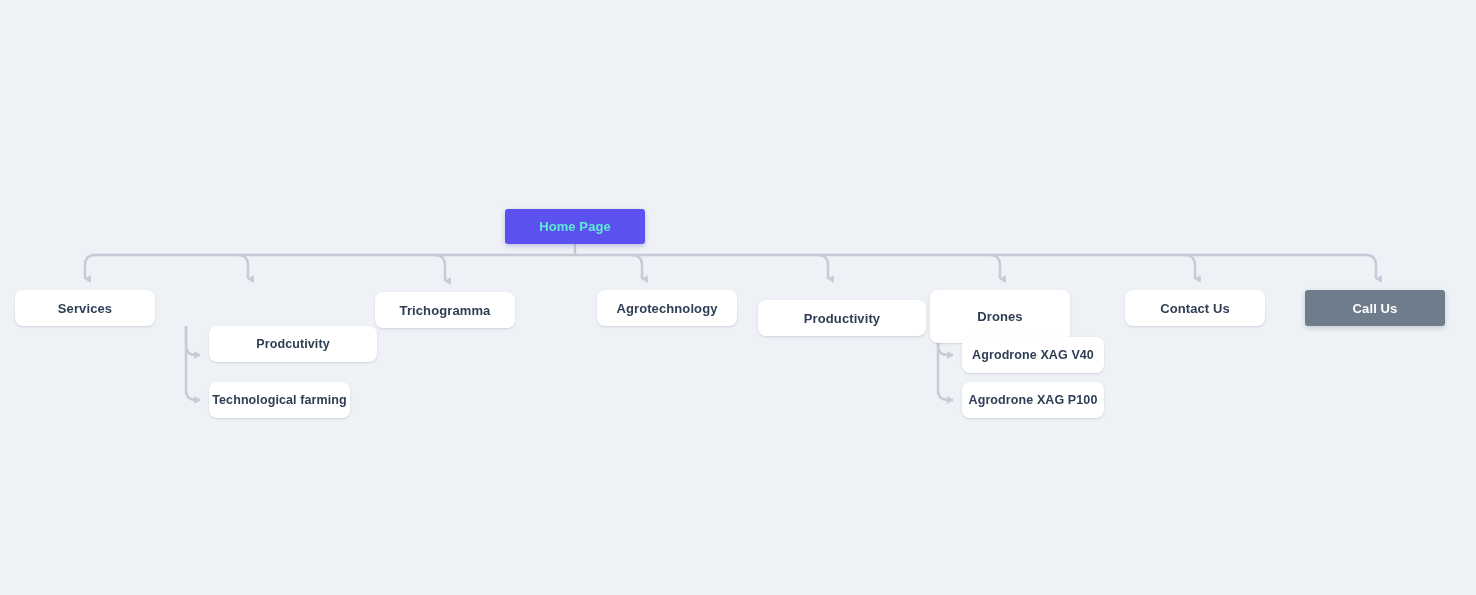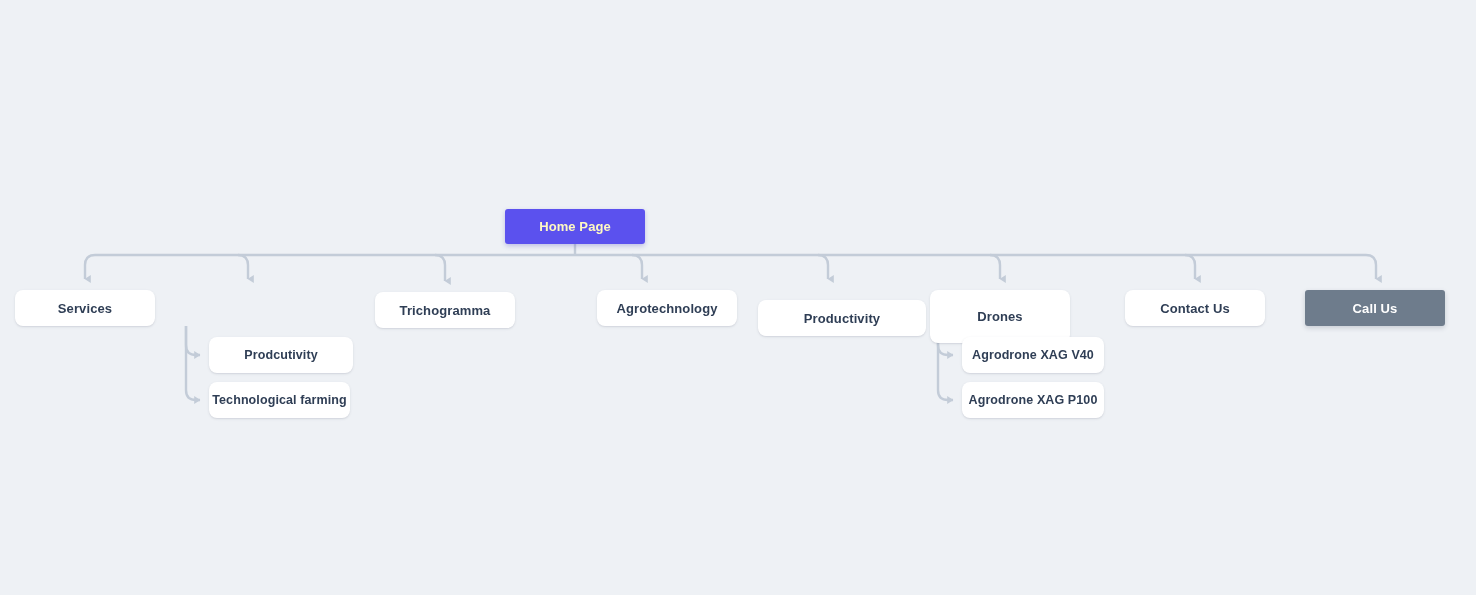--- a/index.html
+++ b/index.html
@@ -56,21 +56,21 @@
     line-height: 1;
   }
 
   
   .node.root {
     background: #5b51ee;
     border-radius: 3px;
     box-shadow: 0 2px 5px rgba(70, 60, 190, 0.28);
   }
   .node.root .node-label {
-    color: #fef9c3;
+    color: #5eead4;
     font-size: 13px;
   }
 
   
   .node.cta {
     background: #6e7c8c;
     border-radius: 3px;
     box-shadow: 0 2px 5px rgba(45, 58, 80, 0.20);
   }
   .node.cta .node-label {
@@ -148,21 +148,21 @@
   </div>
 
   <div class="node" style="left:1125px; top:290px; width:140px; height:36px;">
     <span class="node-label">Contact Us</span>
   </div>
 
   <div class="node cta" style="left:1305px; top:290px; width:140px; height:36px;">
     <span class="node-label">Call Us</span>
   </div>
 
-  <div class="node child" style="left:209px; top:337px; width:144px; height:36px;">
+  <div class="node child" style="left:209px; top:326px; width:168px; height:36px;">
     <span class="node-label">Prodcutivity</span>
   </div>
 
   <div class="node child" style="left:209px; top:382px; width:141px; height:36px;">
     <span class="node-label">Technological farming</span>
   </div>
 
   <div class="node child" style="left:962px; top:337px; width:142px; height:36px;">
     <span class="node-label">Agrodrone XAG V40</span>
   </div>

